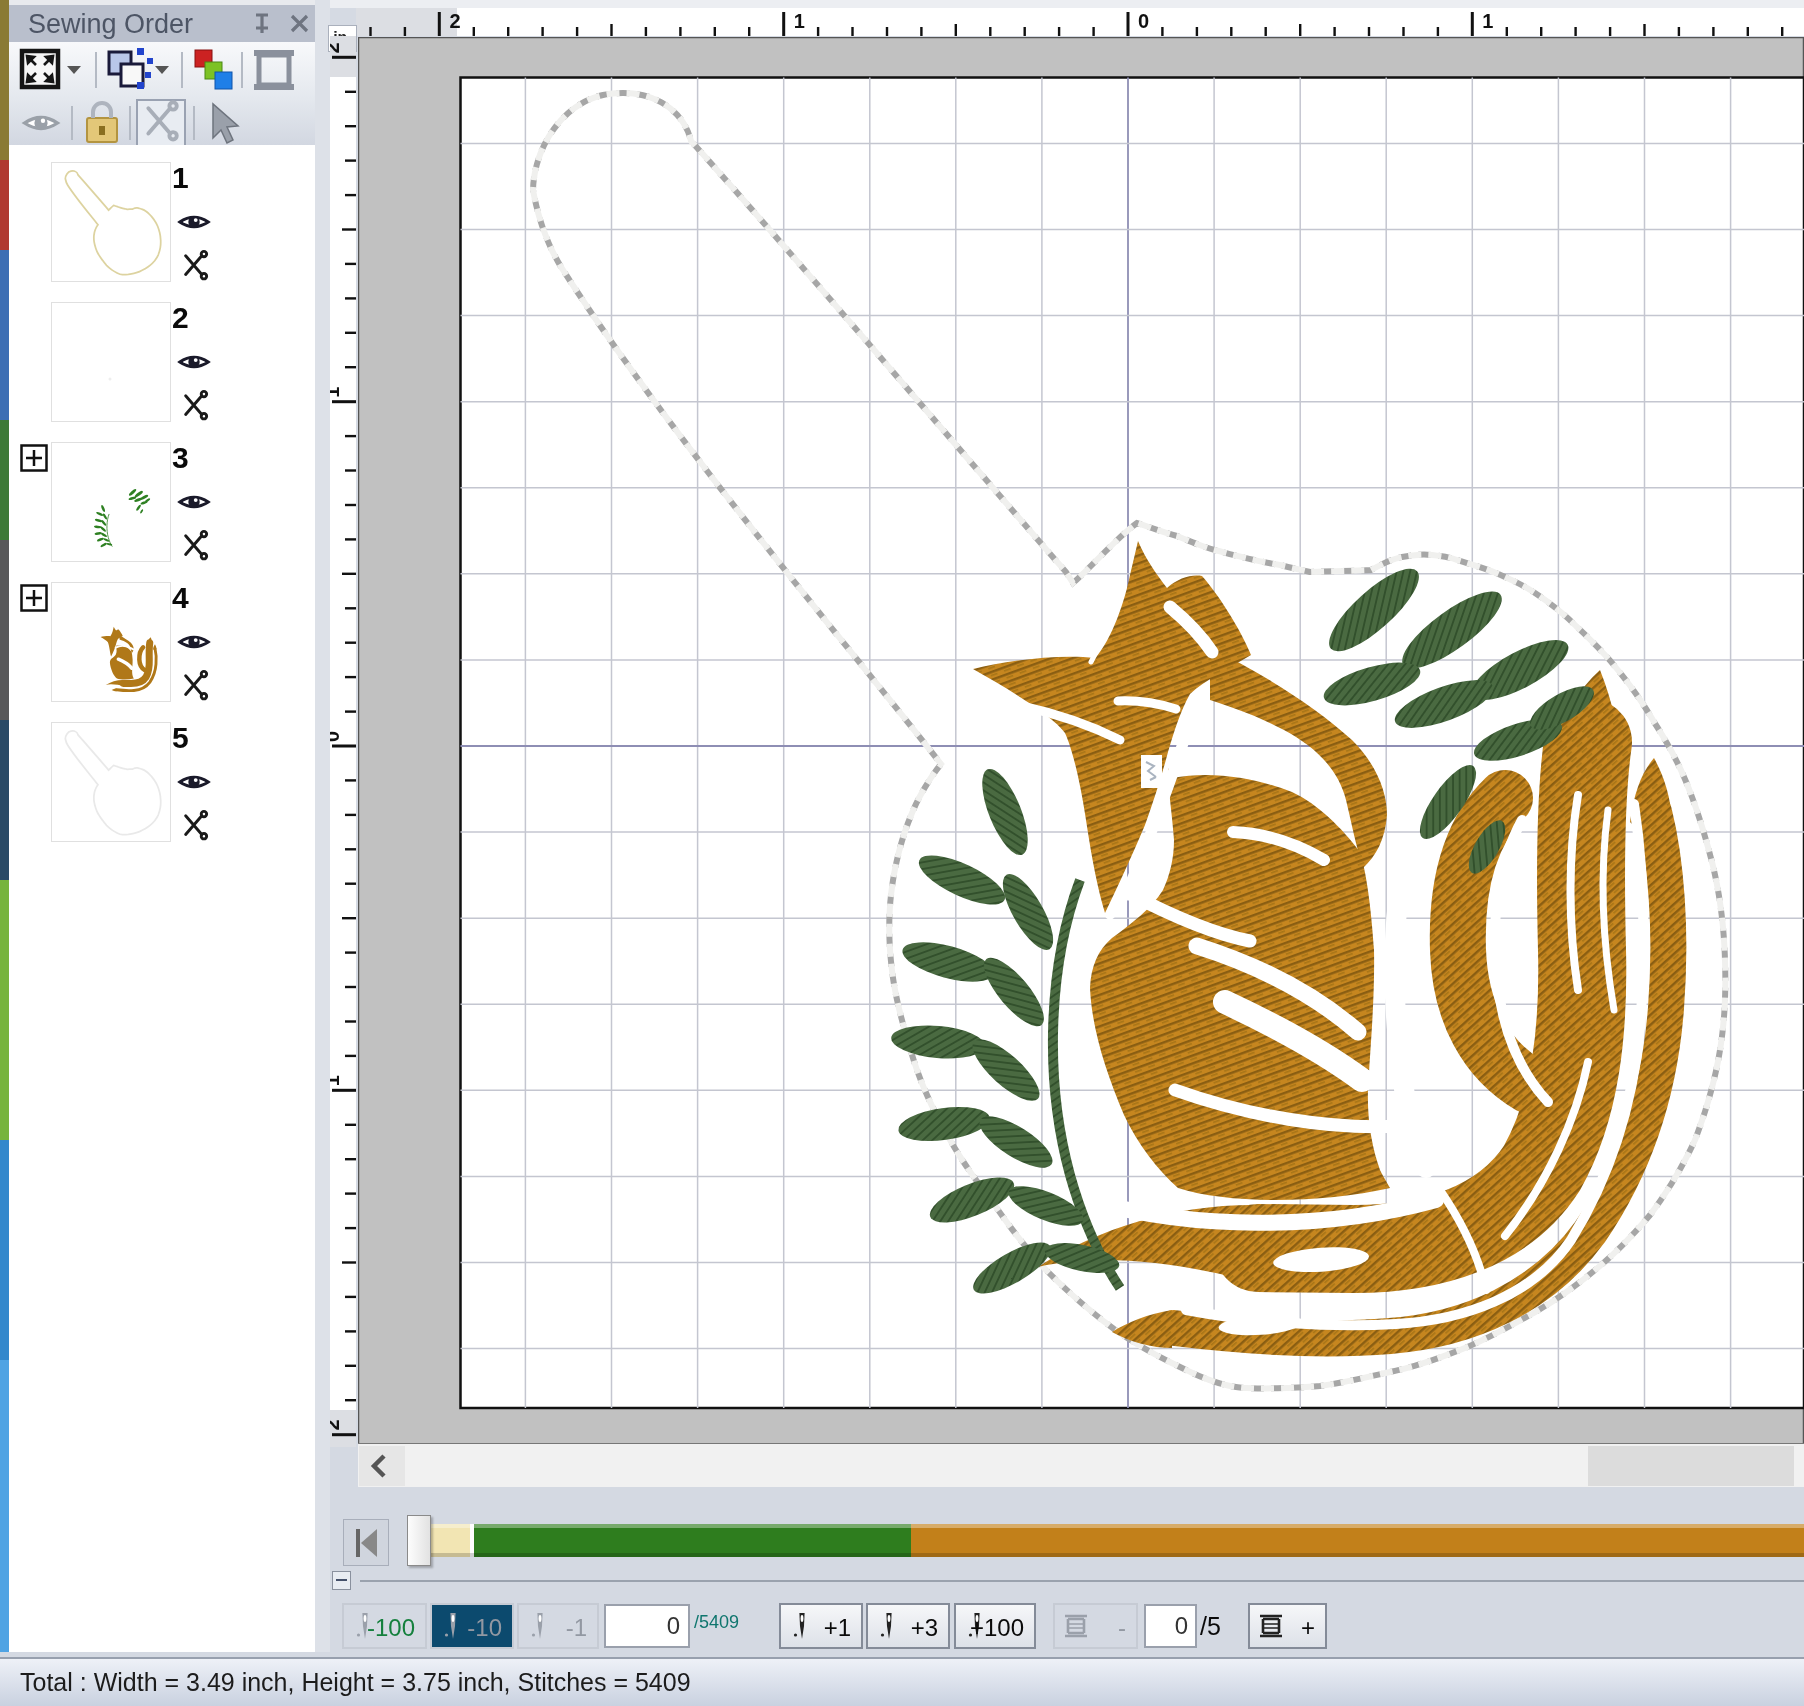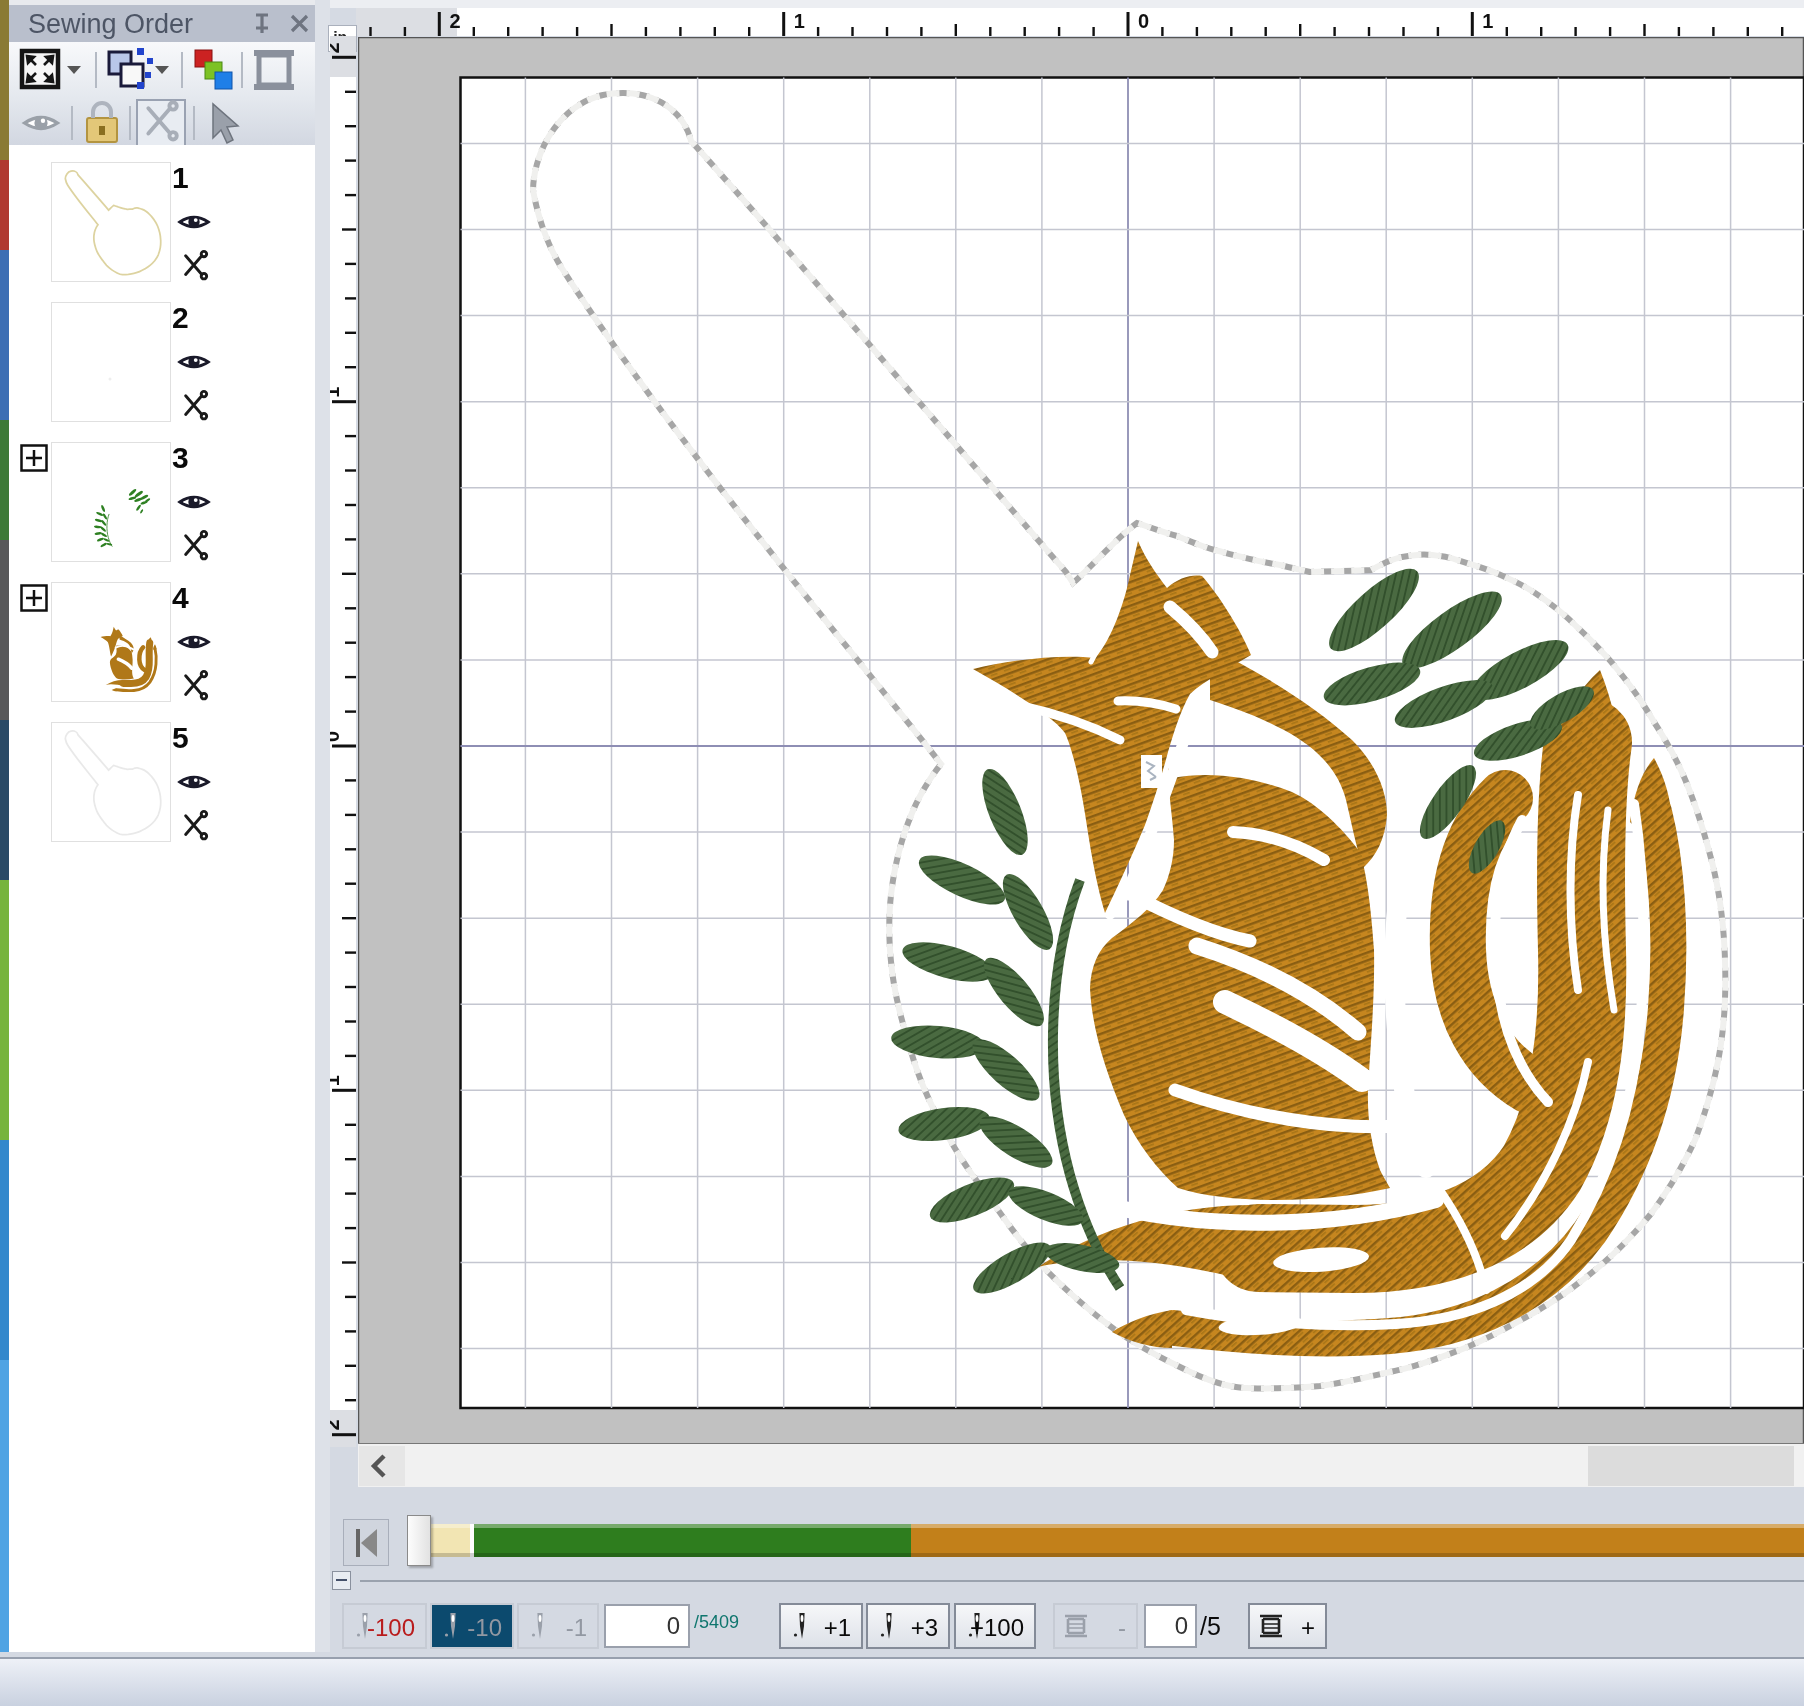--- a/index.html
+++ b/index.html
@@ -426,21 +426,21 @@
     <div class="abs" style="left:430px;top:1524px;width:1374px;height:33px;background:#c2801a;"></div>
     <div class="abs" style="left:430px;top:1524px;width:40px;height:33px;background:#f2e5b3;"></div>
     <div class="abs" style="left:470px;top:1524px;width:4px;height:33px;background:#fdfdfd;"></div>
     <div class="abs" style="left:474px;top:1524px;width:437px;height:33px;background:#2e7d1e;"></div>
     <div class="abs" style="left:430px;top:1524px;width:1374px;height:4px;background:rgba(255,255,255,0.35);"></div>
     <div class="abs" style="left:430px;top:1553px;width:1374px;height:4px;background:rgba(0,0,0,0.18);"></div>
     <div class="abs" style="left:407px;top:1515px;width:24px;height:51px;background:linear-gradient(90deg,#fdfdfd,#e2e2e2);border:1px solid #8a8a8a;box-sizing:border-box;box-shadow:2px 2px 2px rgba(0,0,0,0.25);"></div>
     <div class="abs" style="left:332px;top:1571px;width:19px;height:19px;background:#e8ecf2;border:1px solid #8a919e;box-sizing:border-box;"></div>
     <div class="abs" style="left:336px;top:1579px;width:11px;height:2px;background:#44506a;"></div>
     <div class="abs" style="left:360px;top:1580px;width:1444px;height:2px;background:#9aa2ae;"></div>
-    <div class="abs" style="left:342px;top:1603px;width:85px;height:46px;background:#d4d9e2;border:2px solid #c6cbd4;color:#b91c1c;box-sizing:border-box;">
+    <div class="abs" style="left:342px;top:1603px;width:85px;height:46px;background:#d4d9e2;border:2px solid #c6cbd4;color:#15803d;box-sizing:border-box;">
       <svg class="abs" style="left:6px;top:4px" width="30" height="34" viewBox="0 0 30 34">
         <g transform="translate(15,17)">
           <path d="M-2.6,-13 L2.6,-13 L2,0 L0,13 L-2,0 Z" fill="#9aa0aa"></path>
           <ellipse cx="0" cy="-7.5" rx="1.4" ry="3.4" fill="#fff"></ellipse>
           <circle cx="-6.5" cy="9" r="1.6" fill="#9aa0aa"></circle>
         </g>
       </svg>
       <span style="position:absolute;right:10px;top:9px;font-size:24px;">-100</span>
     </div>
     <div class="abs" style="left:430px;top:1603px;width:84px;height:46px;background:#0c4a6e;border:2px solid #c6cbd4;color:#9298a2;box-sizing:border-box;">
@@ -513,12 +513,13 @@
       <svg class="abs" style="left:6px;top:4px" width="30" height="34" viewBox="0 0 30 34">
         <g transform="translate(15,17)" stroke="#222" fill="none" stroke-width="2.6">
           <path d="M-11,-10 h22 M-8,-7 h16 M-8,7 h16 M-11,10 h22"></path>
           <path d="M-8,-7 v14 M8,-7 v14"></path>
           <path d="M-8,-2 h16 M-8,2 h16" stroke-width="1.4"></path>
         </g>
       </svg>
       <span style="position:absolute;right:10px;top:9px;font-size:24px;">+</span>
     </div>
     <div class="abs" style="left:0;top:1657px;width:1804px;height:49px;background:linear-gradient(#eef1f7,#c9d1e0);border-top:2px solid #98a0ae;box-sizing:border-box;"></div>
+<div class="abs" style="left:20px;top:1668px;font-size:25px;color:#1c1c1c;">Total : Width = 3.49 inch, Height = 3.75 inch, Stitches = 5409</div>
 </div>
 </body></html>

